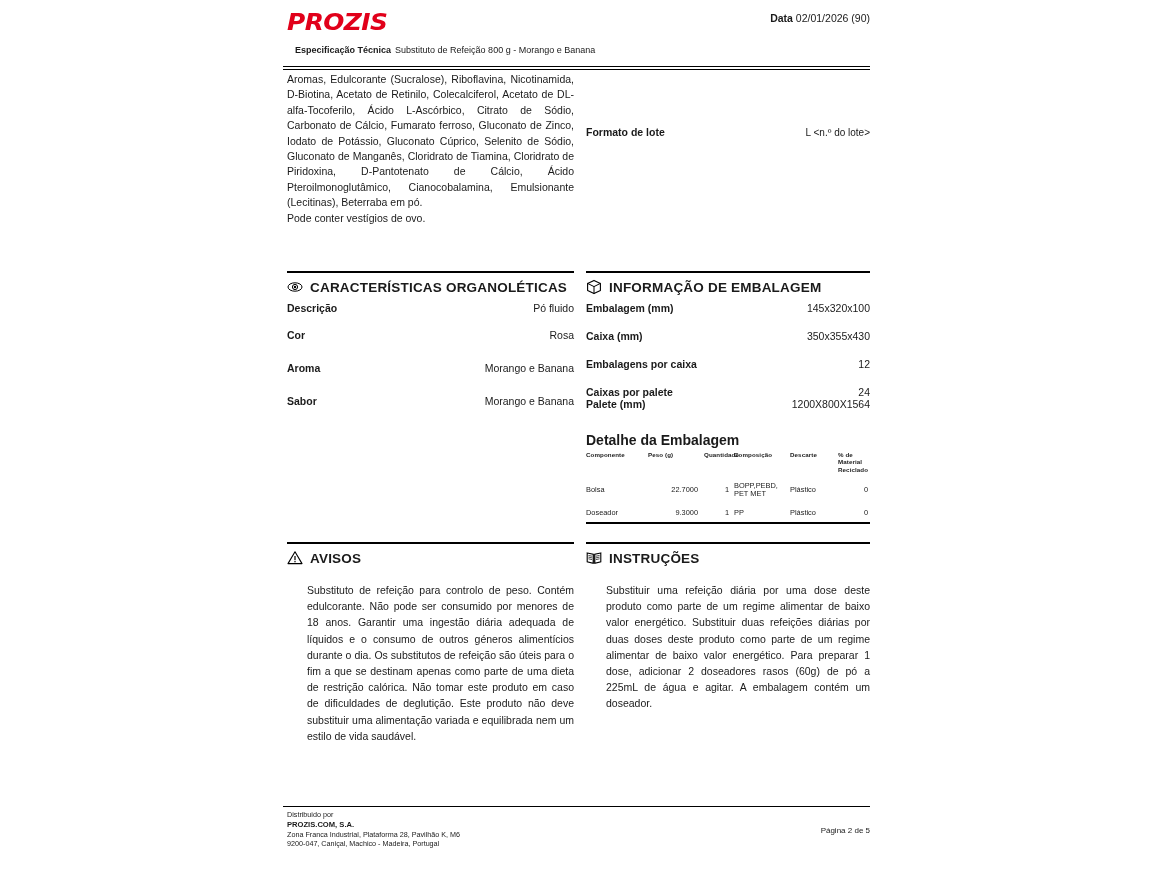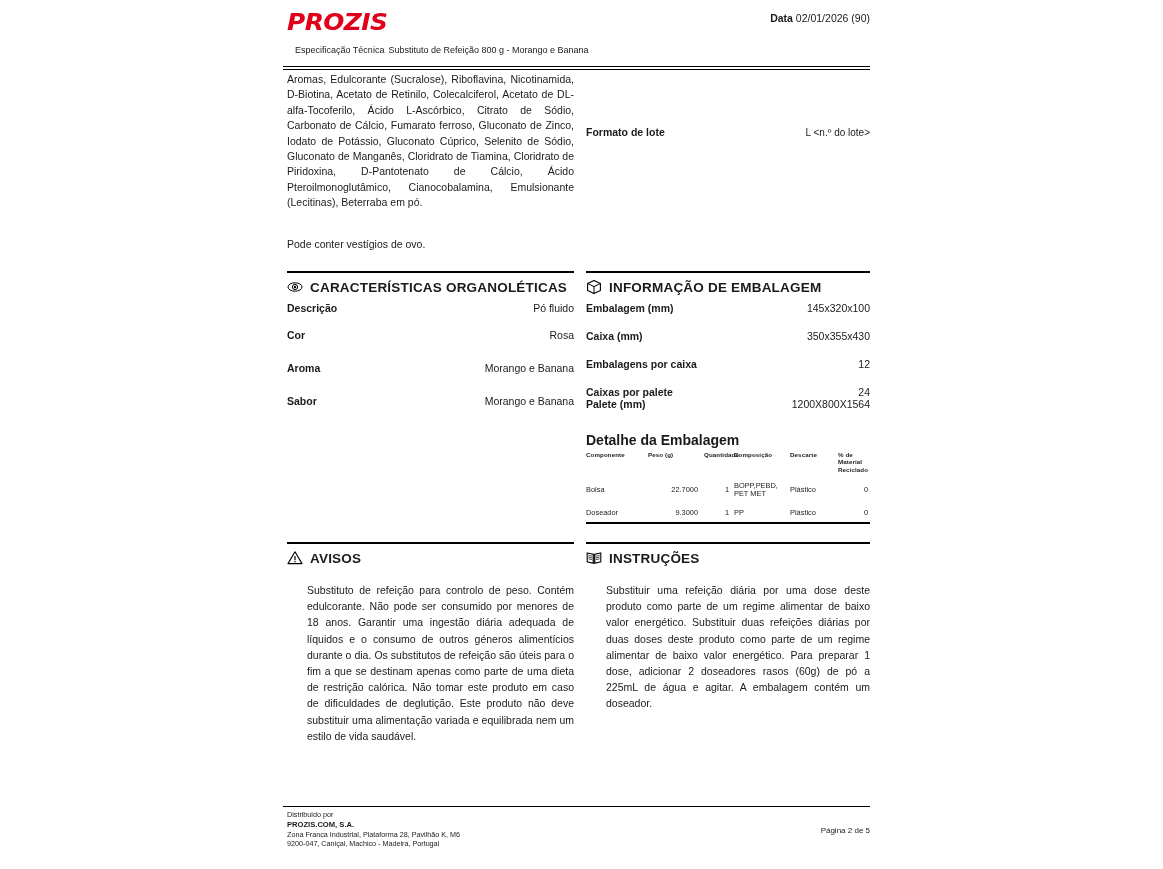--- a/index.html
+++ b/index.html
@@ -52,21 +52,21 @@
   }
   .date-block .lbl { font-weight: bold; margin-left: 23px; }
 
   .spec-line {
     position: absolute;
     left: 4px;
     top: 45px;
     font-size: 9px;
     white-space: nowrap;
   }
-  .spec-line .lbl { font-weight: normal; padding-left: 8px; }
+  .spec-line .lbl { font-weight: bold; padding-left: 8px; }
   .spec-line .val { margin-left: 4px; }
 
   .rule-double {
     position: absolute;
     left: 0;
     top: 66px;
     width: 587px;
     height: 4px;
     border-top: 1.6px solid #000;
     border-bottom: 1.1px solid #000;
@@ -87,21 +87,21 @@
 
   
   .ingredients {
     top: 72px;
     font-size: 10.5px;
     line-height: 15.4px;
     text-align: justify;
     text-justify: inter-word;
   }
   .ingredients p { margin: 0; }
-  .ingredients p.second { margin-top: 26px; text-align: left; }
+  .ingredients p.second { margin-top: 0; text-align: left; }
 
   
   .lote-row {
     position: absolute;
     left: 303px;
     top: 126px;
     width: 284px;
     display: flex;
     justify-content: space-between;
     align-items: baseline;

